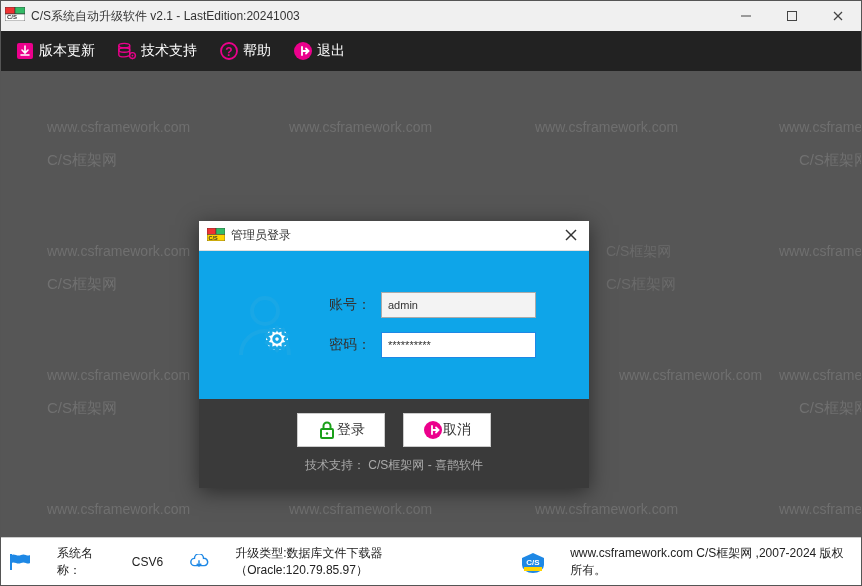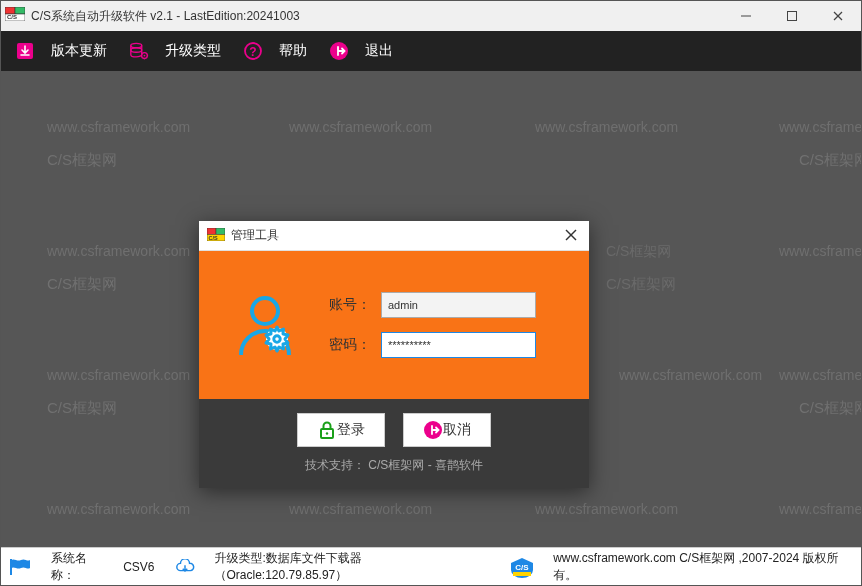--- a/index.html
+++ b/index.html
@@ -10,52 +10,52 @@
 
     
     .titlebar { height: 30px; background: #f0f0f0; display: flex; align-items: center; justify-content: space-between; padding-left: 4px; }
     .titlebar-left { display: flex; align-items: center; gap: 6px; }
     .title-text { font-size: 12px; color: #333; }
     .winctrls { display: flex; }
     .winctrl { width: 46px; height: 30px; display: flex; align-items: center; justify-content: center; color: #444; font-size: 14px; }
 
     
     .toolbar { height: 40px; background: #222; display: flex; align-items: center; padding: 0 14px; gap: 22px; }
-    .toolbtn { display: flex; align-items: center; gap: 16px; color: #fff; font-size: 14px; cursor: pointer; }
+    .toolbtn { display: flex; align-items: center; gap: 4px; color: #fff; font-size: 14px; cursor: pointer; }
     .ticon { width: 20px; height: 20px; display: flex; align-items: center; justify-content: center; }
 
     
     .workspace { flex: 1; background: #565656; position: relative; overflow: hidden; }
     .watermarks { position: absolute; inset: 0; border-radius: 13px; }
     .wm { position: absolute; color: #6f6f6f; font-size: 14px; white-space: nowrap; }
     .wm2 { color: #707070; font-size: 15px; }
 
     
     .dialog { position: absolute; left: 198px; top: 150px; width: 390px; box-shadow: 0 4px 20px rgba(0,0,0,0.5); background: #fff; }
     .dlg-title { height: 30px; display: flex; align-items: center; justify-content: space-between; padding: 0 8px; border-bottom: 1px solid #e0e0e0; background: #fff; }
     .dlg-title-left { display: flex; align-items: center; gap: 6px; }
     .dlg-title-text { font-size: 12px; color: #333; }
     .dlg-close { font-size: 16px; color: #333; cursor: pointer; padding: 0 4px; }
 
-    .dlg-body { background: #f97316; padding: 38px 30px 38px 30px; display: flex; align-items: center; }
+    .dlg-body { background: #0ea5e9; padding: 38px 30px 38px 30px; display: flex; align-items: center; }
     .user-icon { width: 72px; height: 72px; margin-right: 24px; flex-shrink: 0; }
     .form-rows { display: flex; flex-direction: column; gap: 14px; }
     .form-row { display: flex; align-items: center; gap: 10px; }
     .form-label { font-size: 14px; color: #333; width: 46px; text-align: right; }
     .form-input { width: 155px; height: 26px; border: 1px solid #aaa; background: #f3f3f3; padding: 0 6px; font-size: 11px; color: #333; font-family: inherit; }
     .form-input.active { background: #fff; border: 1px solid #1e88e5; }
 
     .dlg-footer { background: #3a3a3a; padding: 14px 0 14px 0; display: flex; flex-direction: column; align-items: center; gap: 10px; }
     .btn-row { display: flex; gap: 18px; }
     .dlg-btn { width: 88px; height: 34px; border: 1px solid #ccc; background: #fff; display: flex; align-items: center; justify-content: center; gap: 0; font-size: 14px; color: #333; cursor: pointer; }
     .dlg-btn .bi { width: 20px; height: 20px; display: flex; align-items: center; justify-content: center; }
     .support-text { font-size: 12px; color: #aaa; text-align: center; }
 
     
-    .statusbar { height: 38px; background: #fff; border-top: 1px solid #ccc; display: flex; align-items: center; padding: 4px 8px; gap: 20px; font-size: 12px; color: #222; }
+    .statusbar { height: 48px; background: #fff; border-top: 1px solid #ccc; display: flex; align-items: center; padding: 4px 8px; gap: 26px; font-size: 12px; color: #222; }
     .flag-icon { width: 22px; height: 18px; }
     .cloud-icon { width: 20px; height: 14px; display: inline-flex; align-items: center; justify-content: center; }
     .cs-icon { width: 24px; height: 20px; }
   </style>
 </head>
 <body>
 
 <div class="window">
 
   <div class="titlebar">
@@ -104,21 +104,21 @@
       <span class="ticon">
         <svg width="22" height="20" viewBox="0 0 22 20">
             <ellipse cx="8" cy="4" rx="6" ry="2.4" fill="none" stroke="#ec008c" stroke-width="1.5"></ellipse>
             <path d="M2 4 L2 14 A6 2.4 0 0 0 14 14 L14 4" fill="none" stroke="#ec008c" stroke-width="1.5"></path>
             <ellipse cx="8" cy="9" rx="6" ry="2.4" fill="none" stroke="#ec008c" stroke-width="1.5"></ellipse>
             <circle cx="17" cy="15" r="3.2" fill="none" stroke="#ec008c" stroke-width="1.5"></circle>
             <circle cx="17" cy="15" r="1" fill="#ec008c"></circle>
             <path d="M17 11 L17 11.8 M17 18.2 L17 19 M13 15 L13.8 15 M20.2 15 L21 15" stroke="#ec008c" stroke-width="1.5"></path>
           </svg>
       </span>
-      <span>升级类型</span>
+      <span>技术支持</span>
     </div>
     <div class="toolbtn">
       <span class="ticon">
         <svg width="20" height="20" viewBox="0 0 20 20">
             <circle cx="10" cy="10" r="8" fill="none" stroke="#ec008c" stroke-width="1.8"></circle>
             <text x="10" y="14.5" font-size="12" font-weight="bold" fill="#ec008c" text-anchor="middle">?</text>
           </svg>
       </span>
       <span>帮助</span>
     </div>
@@ -164,21 +164,21 @@
       <div class="dlg-title">
         <div class="dlg-title-left">
           <span>
             <svg width="18" height="13" viewBox="0 0 18 13">
               <rect x="0" y="0" width="9" height="6.5" fill="#e33" stroke="#333" stroke-width="0.5"></rect>
               <rect x="9" y="0" width="9" height="6.5" fill="#3b6" stroke="#333" stroke-width="0.5"></rect>
               <rect x="0" y="6.5" width="18" height="6.5" fill="#ffd400" stroke="#333" stroke-width="0.5"></rect>
               <text x="1.5" y="11.5" font-size="5.5" font-weight="bold" fill="#333">C/S</text>
             </svg>
           </span>
-          <span class="dlg-title-text">管理工具</span>
+          <span class="dlg-title-text">管理员登录</span>
         </div>
         <span class="dlg-close">
           <svg width="12" height="12" viewBox="0 0 12 12">
               <line x1="1" y1="1" x2="11" y2="11" stroke="#333" stroke-width="1.4"></line>
               <line x1="11" y1="1" x2="1" y2="11" stroke="#333" stroke-width="1.4"></line>
             </svg>
         </span>
       </div>
 
       <div class="dlg-body">

